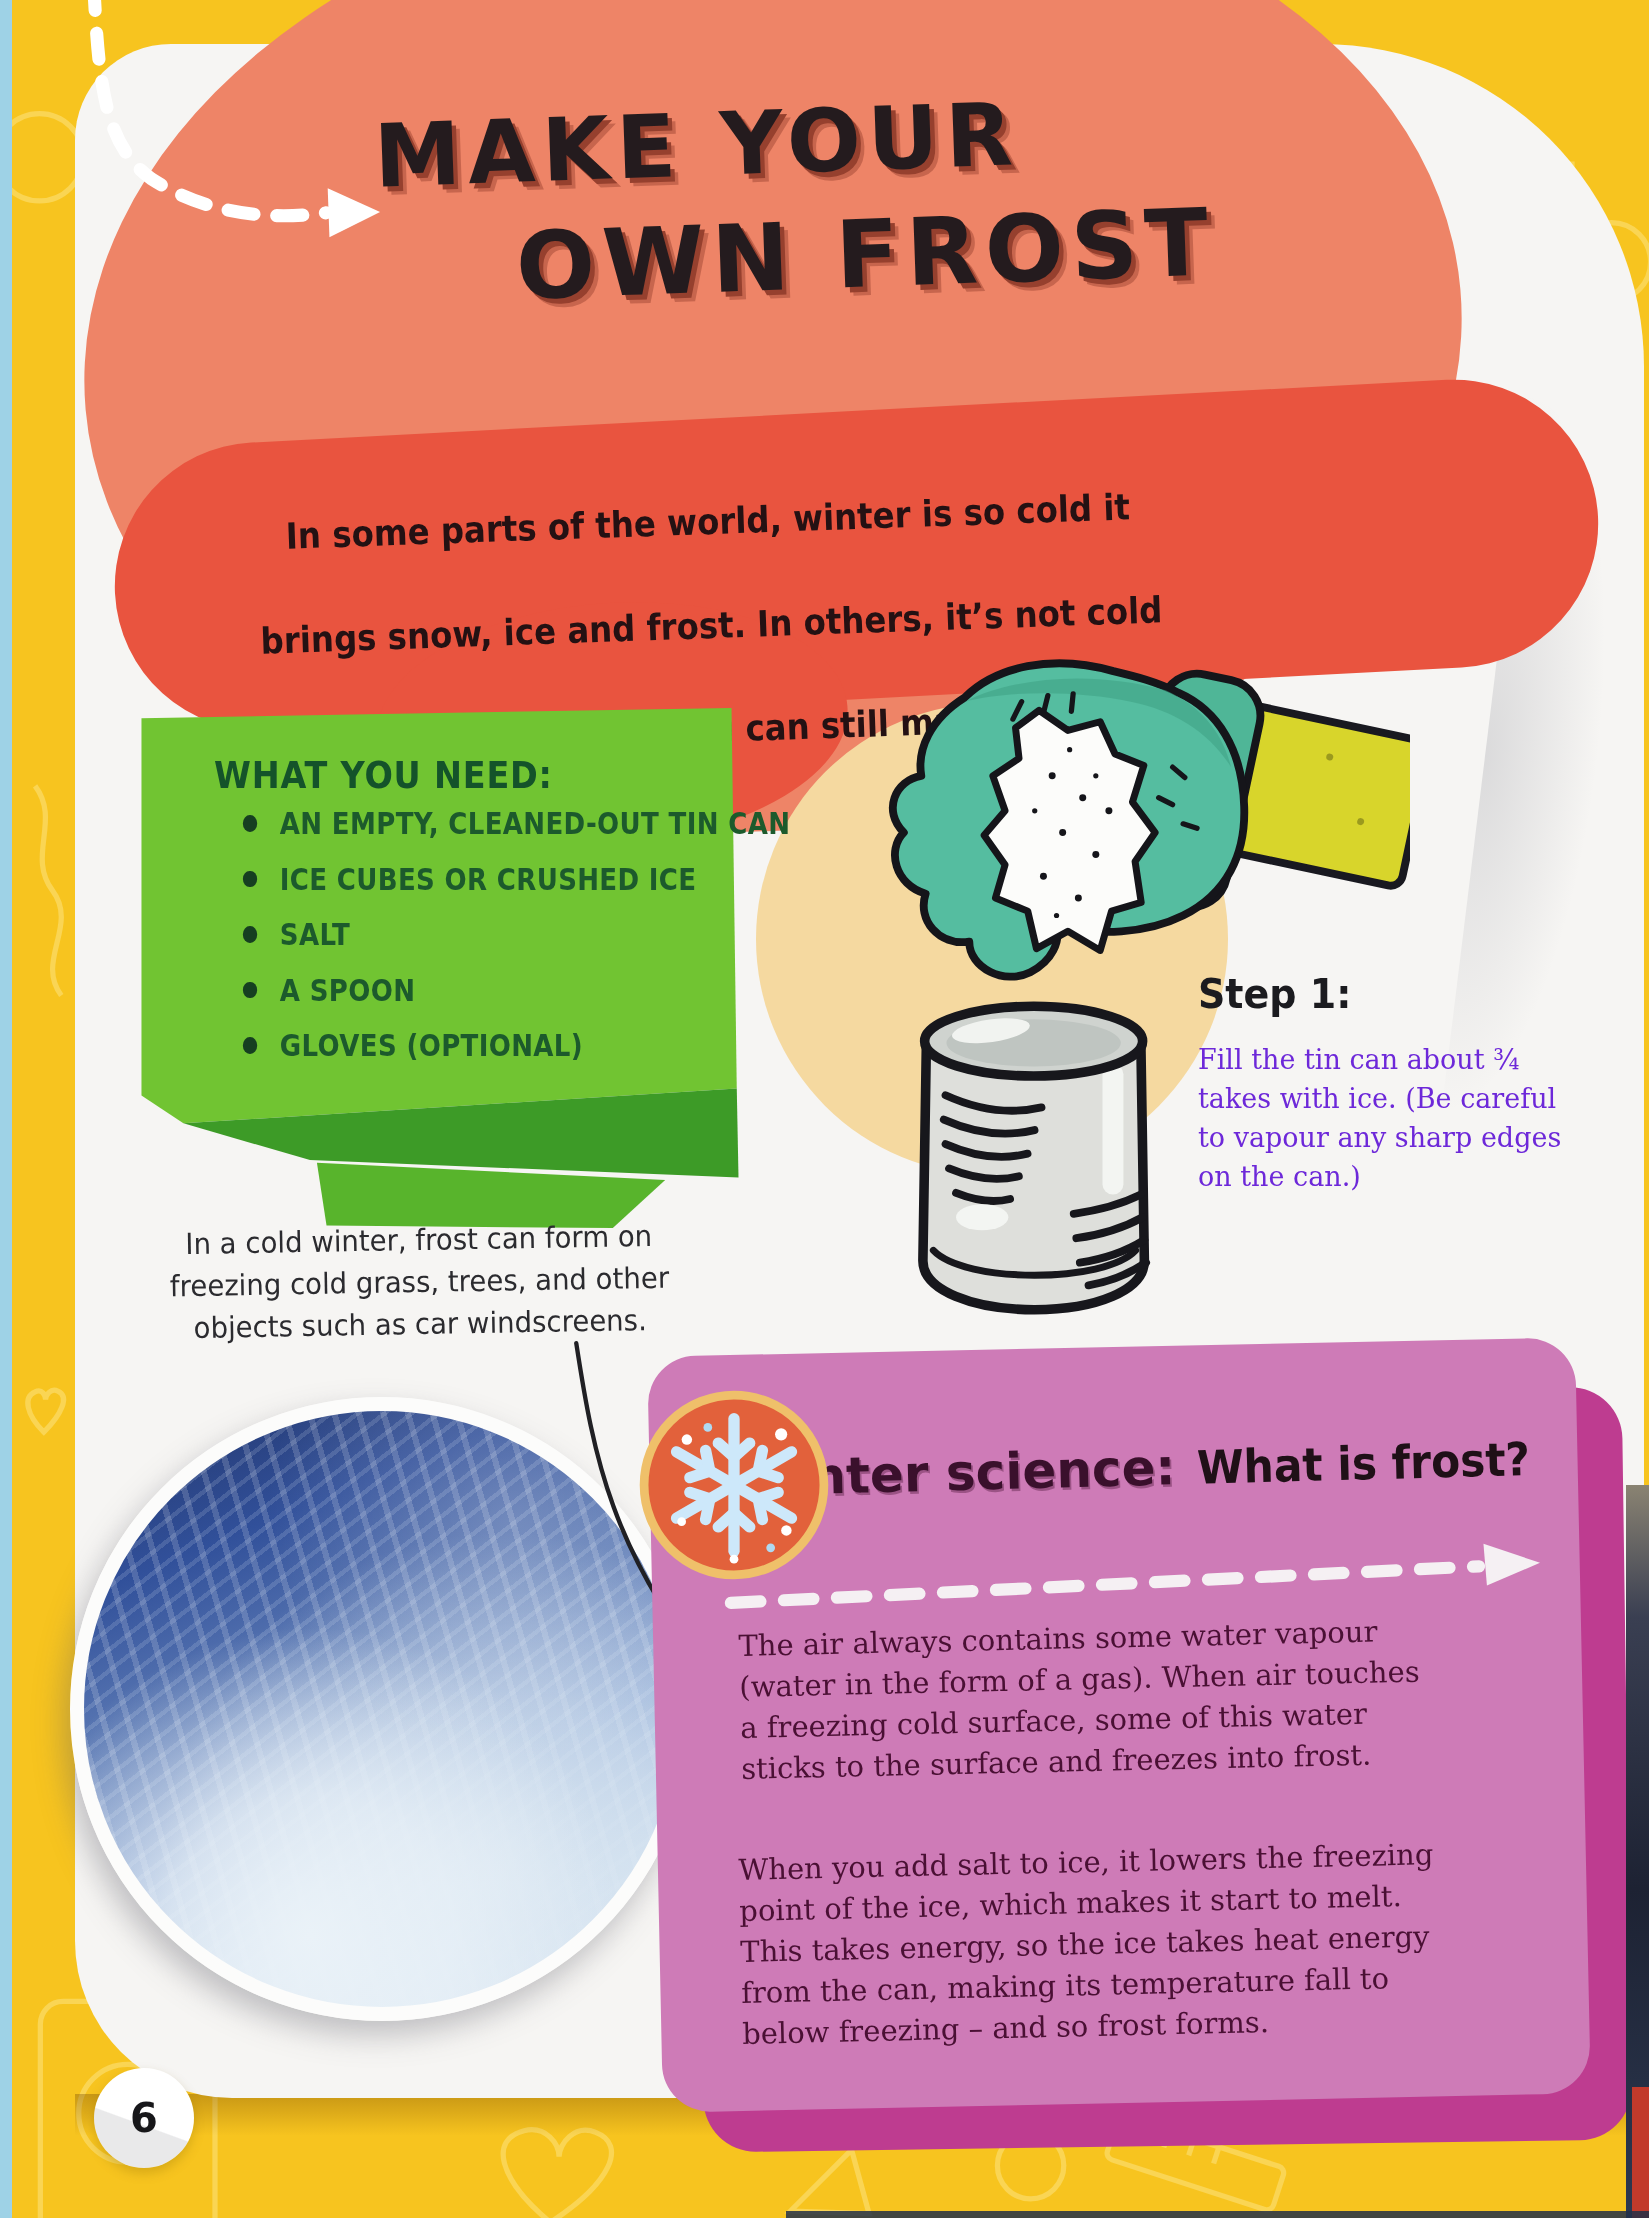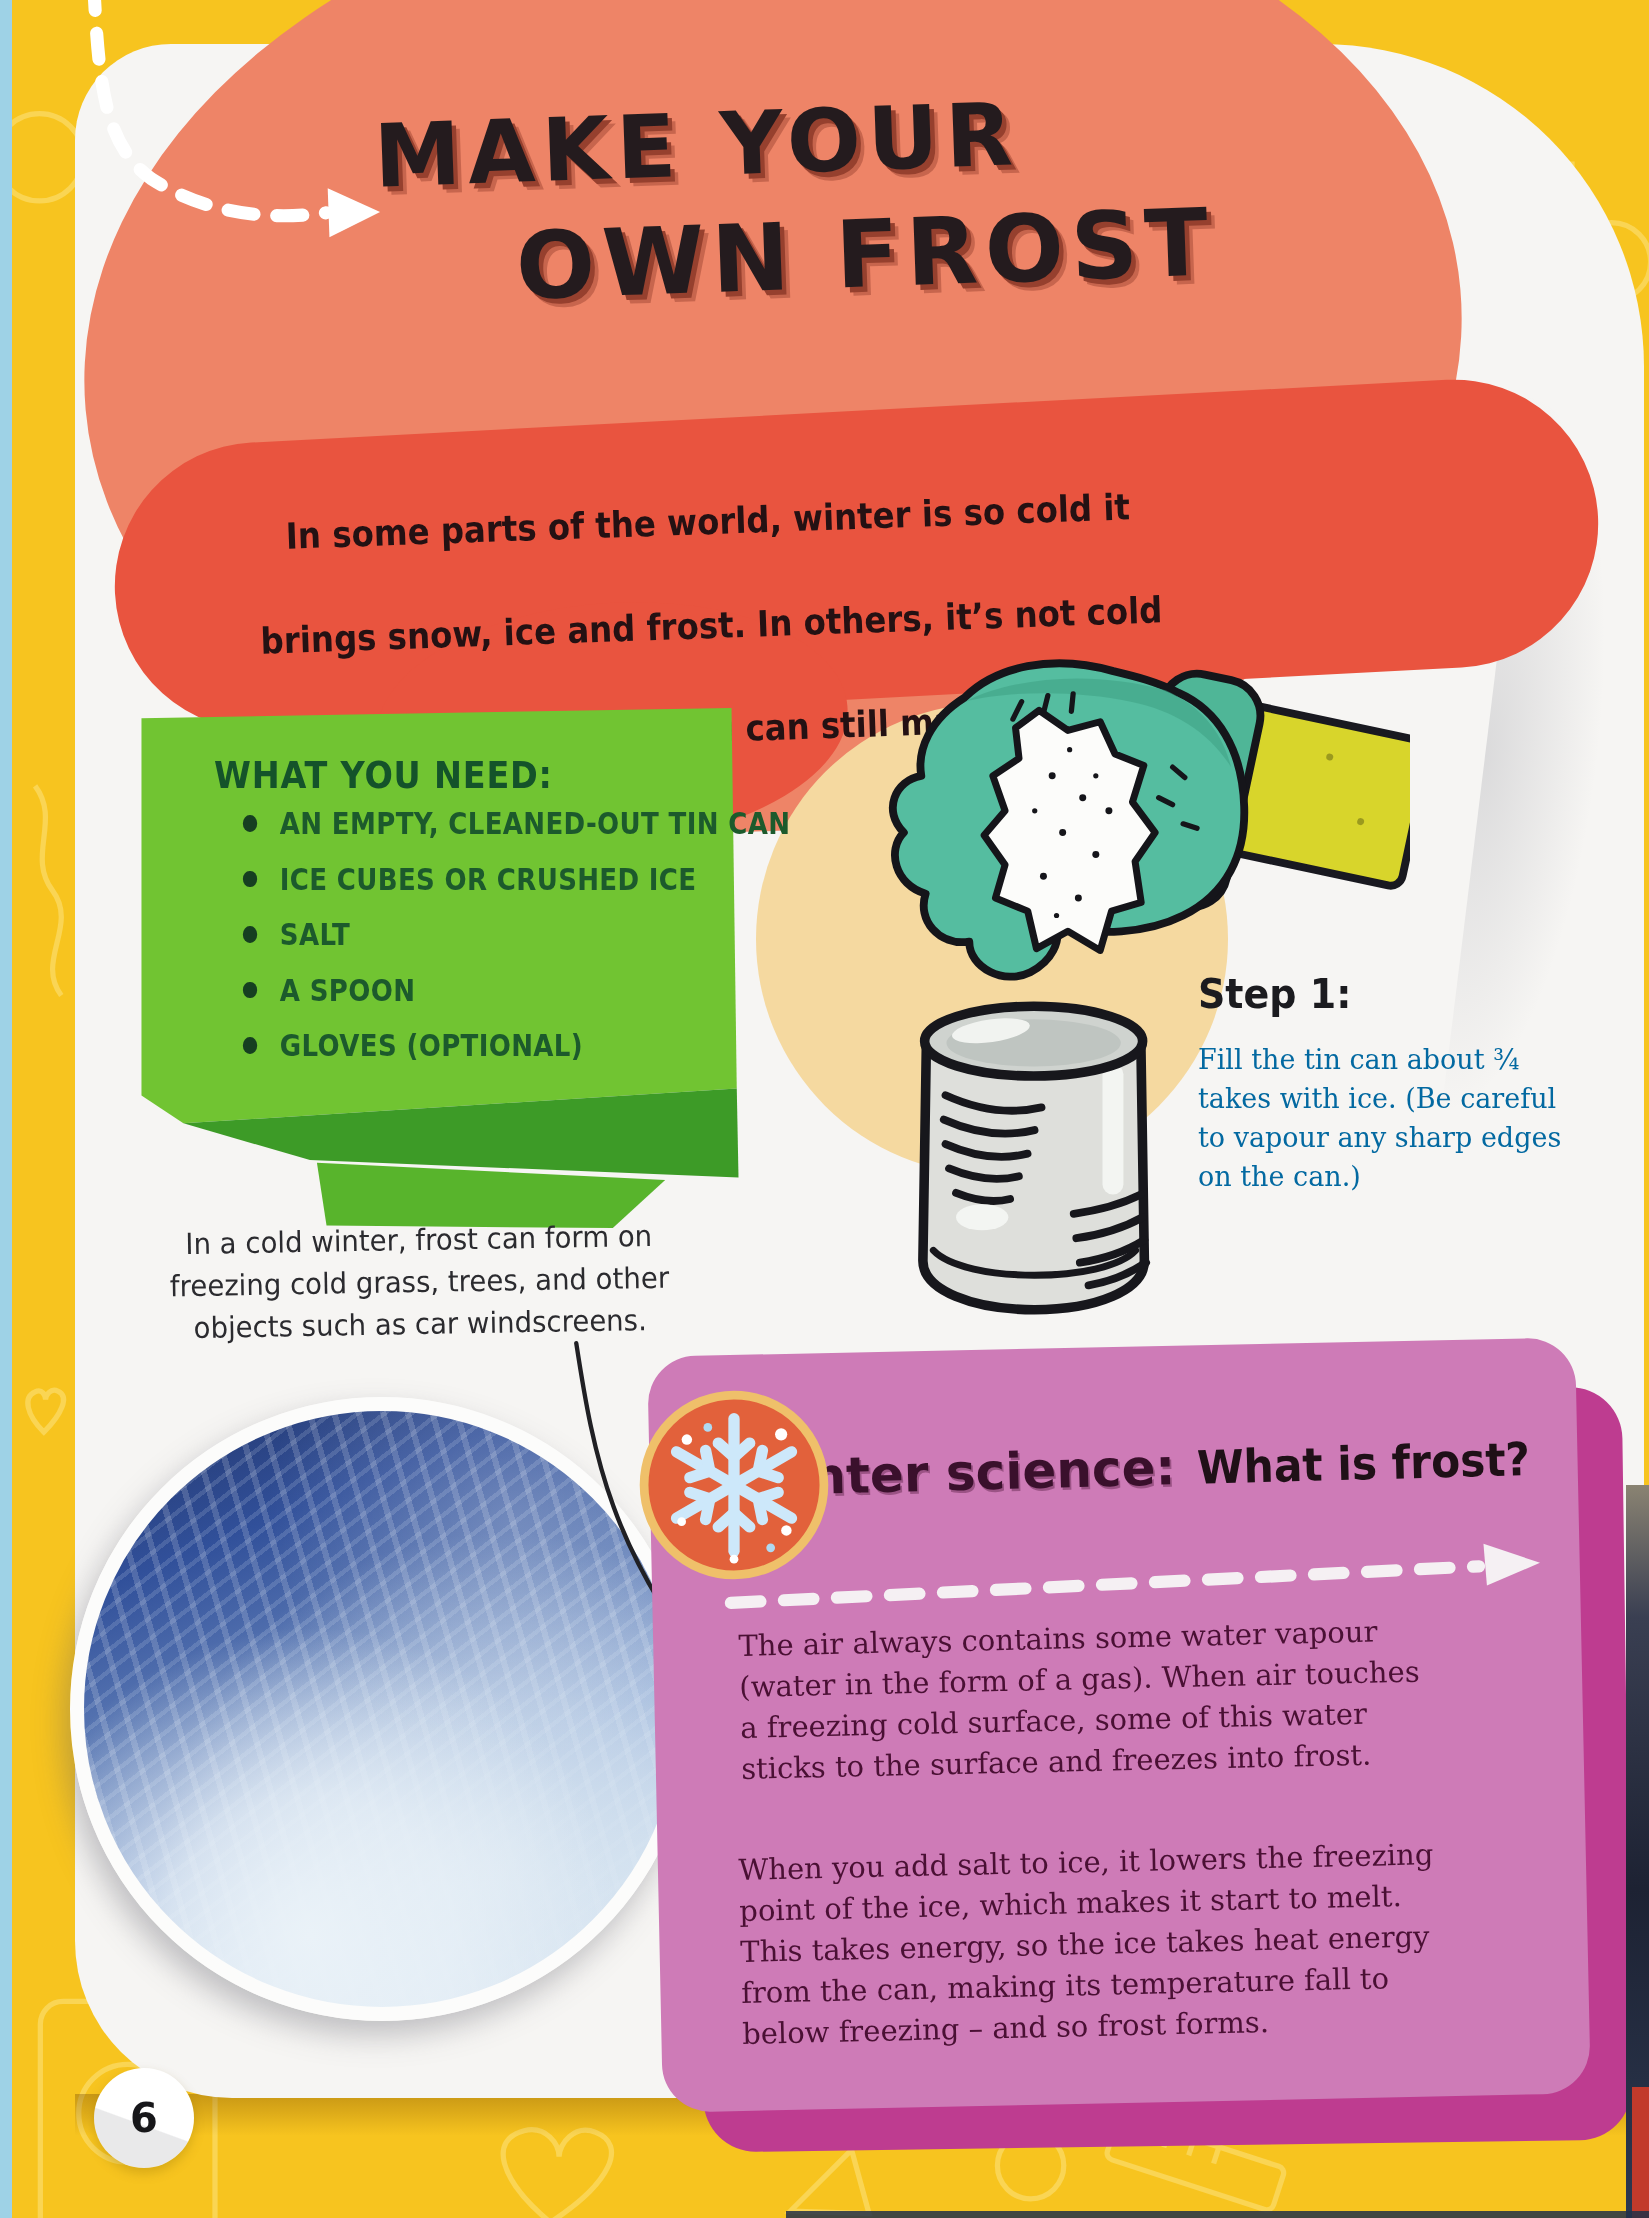--- a/index.html
+++ b/index.html
@@ -56,21 +56,21 @@
   
   #tan-circle{left:756px;top:703px;width:472px;height:472px;border-radius:50%;
     background:#F5D9A0;z-index:7;}
   #glove{left:834px;top:636px;width:576px;height:367px;z-index:11;}
   #can{left:895px;top:980px;width:279px;height:349px;z-index:11;}
 
   
   #step1{left:1198px;top:971px;z-index:10;}
   #step1 .h{color:#1B1B1F;font-weight:800;font-size:40px;transform:scaleX(.95);
     transform-origin:left center;margin-bottom:23px;}
-  #step1 .b{font-family:"DejaVu Serif",serif;font-size:27px;line-height:39px;color:#0369a1;}
+  #step1 .b{font-family:"DejaVu Serif",serif;font-size:27px;line-height:39px;color:#6d28d9;}
 
   
   #caption{left:114px;top:1219px;width:611px;z-index:10;text-align:center;color:#2B2B2F;
     font-size:29px;line-height:42px;transform:rotate(-1deg) scaleX(.95);}
   #connector{left:489px;top:1308px;width:288px;height:437px;z-index:14;}
 
   
   #photo{left:70px;top:1397px;width:596px;height:596px;border-radius:50%;
     border:14px solid #FCFCFB;z-index:12;
     box-shadow:-7px 14px 30px rgba(90,90,100,.35);

